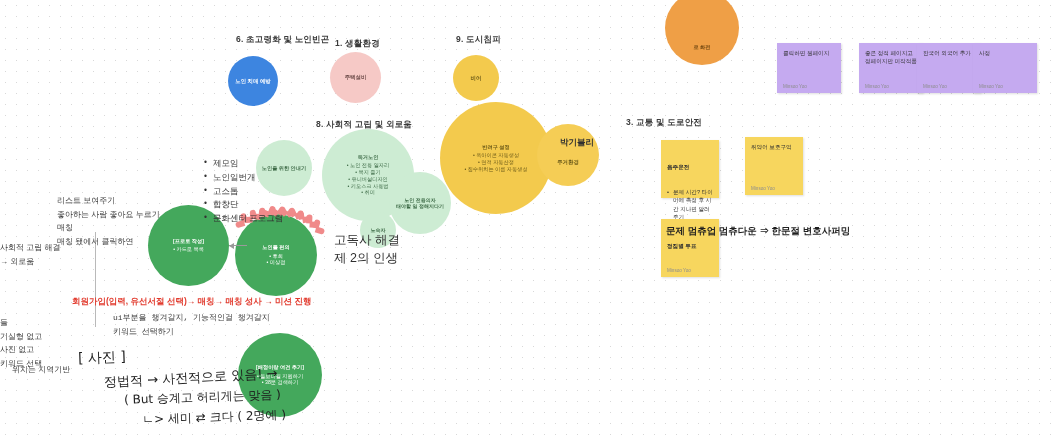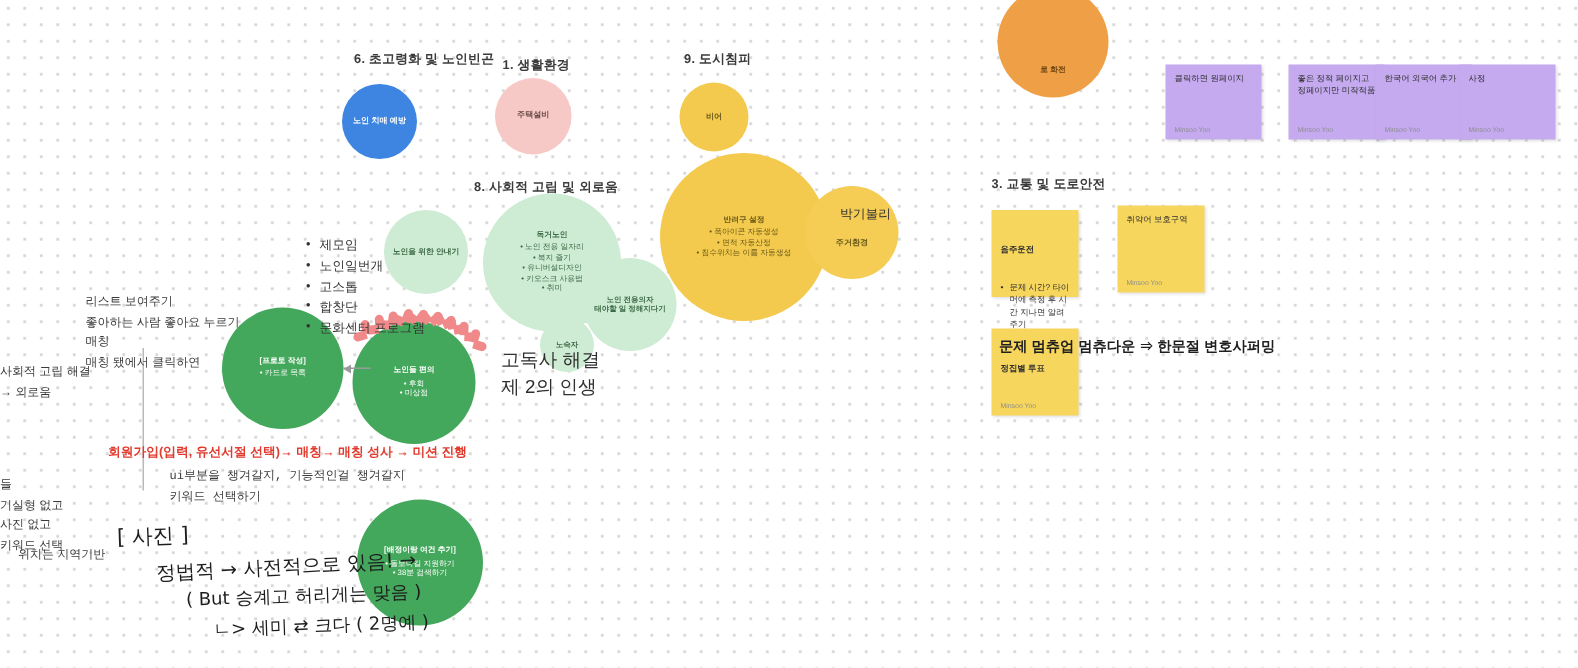--- a/index.html
+++ b/index.html
@@ -83,21 +83,21 @@
 </style>
 </head>
 <body>
 
 <div class="canvas">
 
   <div class="sec-title abs" style="left:236px;top:1px;">6. 초고령화 및 노인빈곤</div>
   <div class="sec-title abs" style="left:335px;top:5px;">1. 생활환경</div>
   <div class="sec-title abs" style="left:456px;top:1px;">9. 도시침피</div>
   <div class="sec-title abs" style="left:316px;top:86px;">8. 사회적 고립 및 외로움</div>
-  <div class="sec-title abs" style="left:661px;top:84px;">3. 교통 및 도로안전</div>
+  <div class="sec-title abs" style="left:626px;top:84px;">3. 교통 및 도로안전</div>
 
   <div class="circle orange" style="left:665px;top:-42px;width:74px;height:74px;font-size:5.2px;">
     <div class="c-title" style="margin-top:38px;">로 화전</div>
   </div>
 
   <div class="circle blue" style="left:228px;top:23px;width:50px;height:50px;font-size:5.4px;">
     <div class="c-title">노인 치매 예방</div>
   </div>
 
   <div class="circle pink" style="left:330px;top:19px;width:51px;height:51px;font-size:5.4px;">
@@ -113,21 +113,21 @@
     <ul>
       <li>폭아이콘 자동생성</li>
       <li>면적 자동산정</li>
       <li>침수위치는 이름 자동생성</li>
     </ul>
   </div>
 
   <div class="circle amber2" style="left:537px;top:91px;width:62px;height:62px;font-size:5.4px;">
     <div class="c-title" style="margin-top:14px;">주거환경</div>
   </div>
-  <div class="abs" style="left:560px;top:104px;font-size:8.5px;font-weight:normal;color:#2f2f2f;">박기불리</div>
+  <div class="abs" style="left:560px;top:104px;font-size:8.5px;font-weight:bold;color:#2f2f2f;">박기불리</div>
 
   <div class="circle mint" style="left:256px;top:107px;width:56px;height:56px;font-size:5.2px;">
     <div class="c-title">노인을 위한 안내기</div>
   </div>
 
   <div class="circle mint" style="left:322px;top:96px;width:92px;height:92px;font-size:5.2px;">
     <div class="c-title">독거노인</div>
     <ul>
       <li>노인 전용 일자리</li>
       <li>복지 즐기</li>

